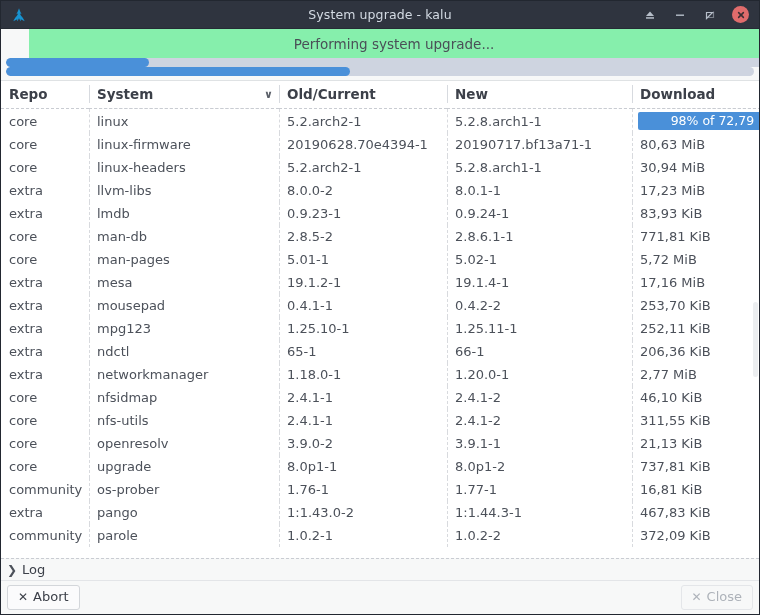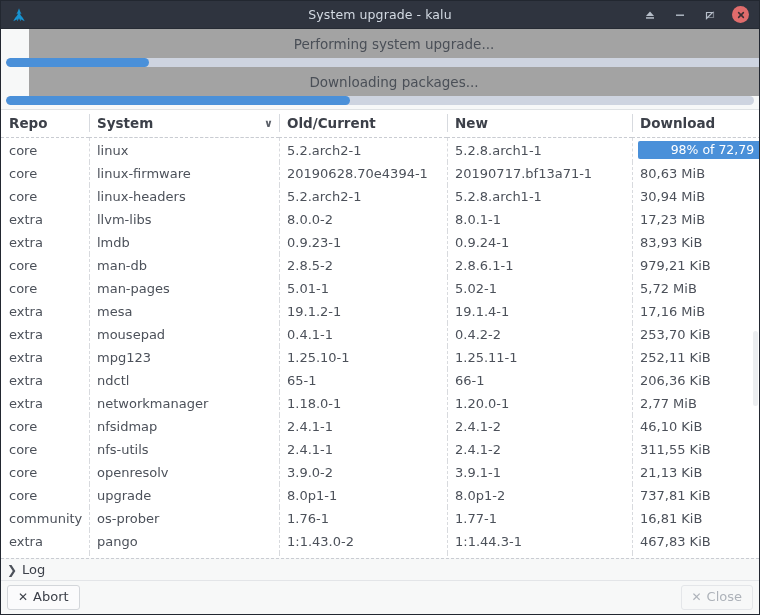--- a/index.html
+++ b/index.html
@@ -74,21 +74,21 @@
     padding: 0;
     flex: 0 0 auto;
     border-bottom: 1px solid #dfe2e4;
   }
   .prog-block { position: relative; }
   .prog-label {
     text-align: center;
     font-size: 13.5px;
     color: #4a4f57;
     padding: 7px 0 6px 0;
-    background: #a3a3a3;
+    background: #86efac;
     margin-left: 28px;
   }
   .prog-track {
     height: 9px;
     background: #ced4e0;
     border-radius: 4.5px;
     margin: 0 5px 4px 5px;
     overflow: hidden;
   }
   .prog-track.full-bleed { margin: 0 0 0 5px; border-radius: 4.5px 0 0 4.5px; }
@@ -272,21 +272,20 @@
   </div>
 
   <div id="progress-area">
     <div class="prog-block">
       <div class="prog-label">Performing system upgrade...</div>
       <div class="prog-track full-bleed">
         <div class="prog-fill" id="fill-overall" style="width: 19%;"></div>
       </div>
     </div>
     <div class="prog-block">
-      <div class="prog-label">Downloading packages...</div>
       <div class="prog-track">
         <div class="prog-fill" id="fill-current" style="width: 46%;"></div>
       </div>
     </div>
   </div>
 
   <div id="table-wrap">
     <table id="pkg-table">
       <colgroup>
         <col style="width:88px">
@@ -353,21 +352,21 @@
             <td class="sep">lmdb</td>
             <td class="sep">0.9.23-1</td>
             <td class="sep">0.9.24-1</td>
             <td class="sep dl">83,93 KiB</td>
           </tr>
           <tr>
             <td>core</td>
             <td class="sep">man-db</td>
             <td class="sep">2.8.5-2</td>
             <td class="sep">2.8.6.1-1</td>
-            <td class="sep dl">979,21 KiB</td>
+            <td class="sep dl">771,81 KiB</td>
           </tr>
           <tr>
             <td>core</td>
             <td class="sep">man-pages</td>
             <td class="sep">5.01-1</td>
             <td class="sep">5.02-1</td>
             <td class="sep dl">5,72 MiB</td>
           </tr>
           <tr>
             <td>extra</td>

